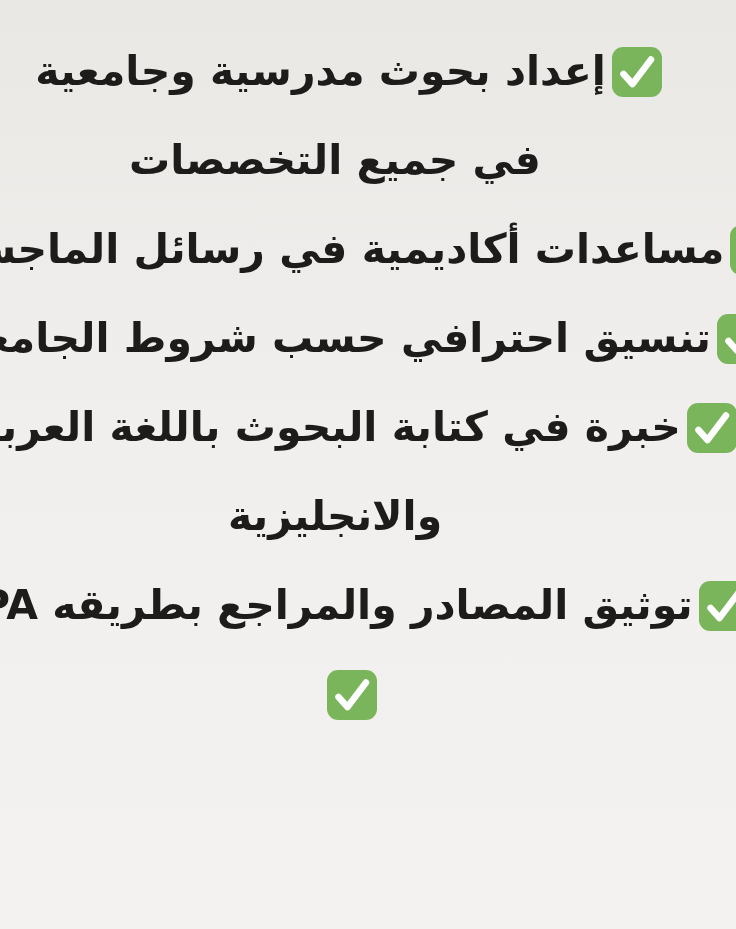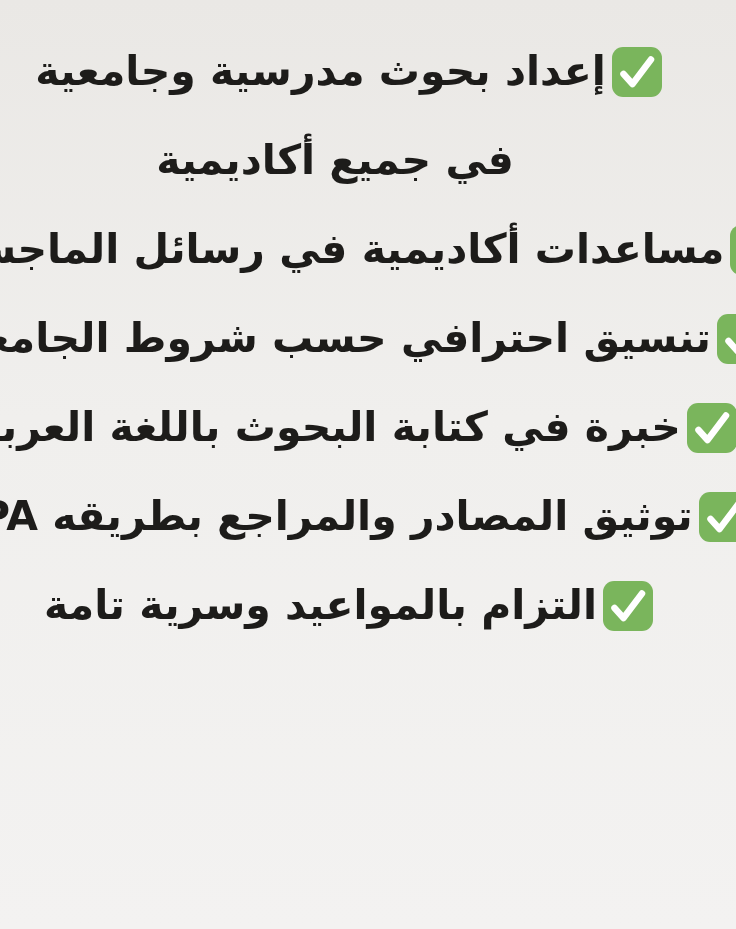--- a/index.html
+++ b/index.html
@@ -52,21 +52,21 @@
       <div class="row">
         <span class="checkbox">
           <svg viewBox="0 0 52 52">
             <rect x="1" y="1" width="50" height="50" rx="11" fill="#7ab55c"></rect>
             <path d="M12.5 28 L21.5 38 L40 13.5" fill="none" stroke="#ffffff" stroke-width="6.5" stroke-linecap="round" stroke-linejoin="round"></path>
           </svg>
         </span>
         <span class="text">إعداد بحوث مدرسية وجامعية</span>
       </div>
       <div class="row indent">
-        <span class="text">في جميع أكاديمية</span>
+        <span class="text">في جميع التخصصات</span>
       </div>
       <div class="row clip">
         <span class="checkbox">
           <svg viewBox="0 0 52 52">
             <rect x="1" y="1" width="50" height="50" rx="11" fill="#7ab55c"></rect>
             <path d="M12.5 28 L21.5 38 L40 13.5" fill="none" stroke="#ffffff" stroke-width="6.5" stroke-linecap="round" stroke-linejoin="round"></path>
           </svg>
         </span>
         <span class="text">مساعدات أكاديمية في رسائل الماجستير</span>
       </div>
@@ -81,32 +81,34 @@
       </div>
       <div class="row">
         <span class="checkbox">
           <svg viewBox="0 0 52 52">
             <rect x="1" y="1" width="50" height="50" rx="11" fill="#7ab55c"></rect>
             <path d="M12.5 28 L21.5 38 L40 13.5" fill="none" stroke="#ffffff" stroke-width="6.5" stroke-linecap="round" stroke-linejoin="round"></path>
           </svg>
         </span>
         <span class="text">خبرة في كتابة البحوث باللغة العربية</span>
       </div>
+      <div class="row indent">
+        <span class="text">والانجليزية</span>
+      </div>
       <div class="row clip">
         <span class="checkbox">
           <svg viewBox="0 0 52 52">
             <rect x="1" y="1" width="50" height="50" rx="11" fill="#7ab55c"></rect>
             <path d="M12.5 28 L21.5 38 L40 13.5" fill="none" stroke="#ffffff" stroke-width="6.5" stroke-linecap="round" stroke-linejoin="round"></path>
           </svg>
         </span>
         <span class="text">توثيق المصادر والمراجع بطريقه APA</span>
       </div>
       <div class="row">
         <span class="checkbox">
           <svg viewBox="0 0 52 52">
             <rect x="1" y="1" width="50" height="50" rx="11" fill="#7ab55c"></rect>
             <path d="M12.5 28 L21.5 38 L40 13.5" fill="none" stroke="#ffffff" stroke-width="6.5" stroke-linecap="round" stroke-linejoin="round"></path>
           </svg>
         </span>
-        <span class="text">التزام بالمواعيد وسرية تامة</span>
       </div>
     </div>
 </div>
 
 </body></html>

